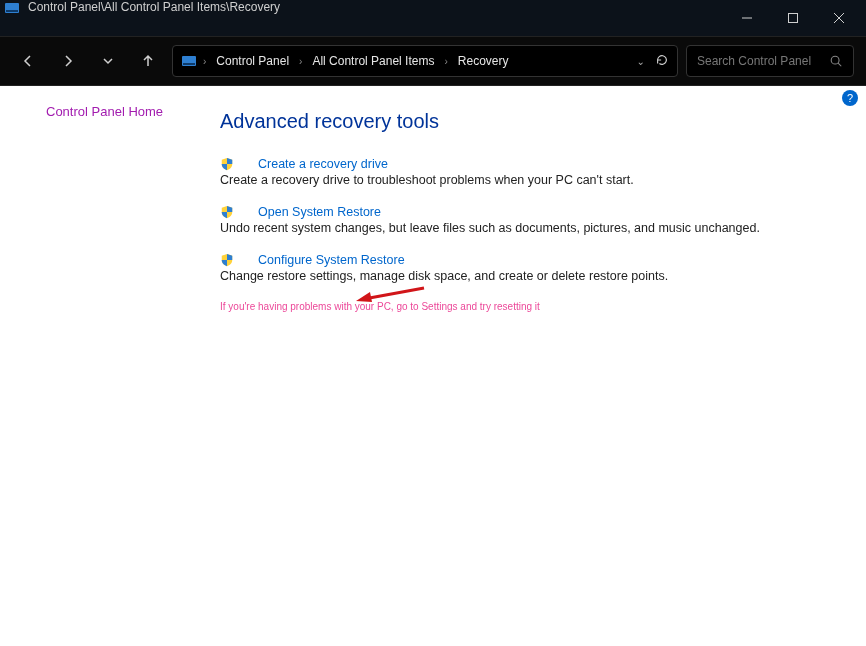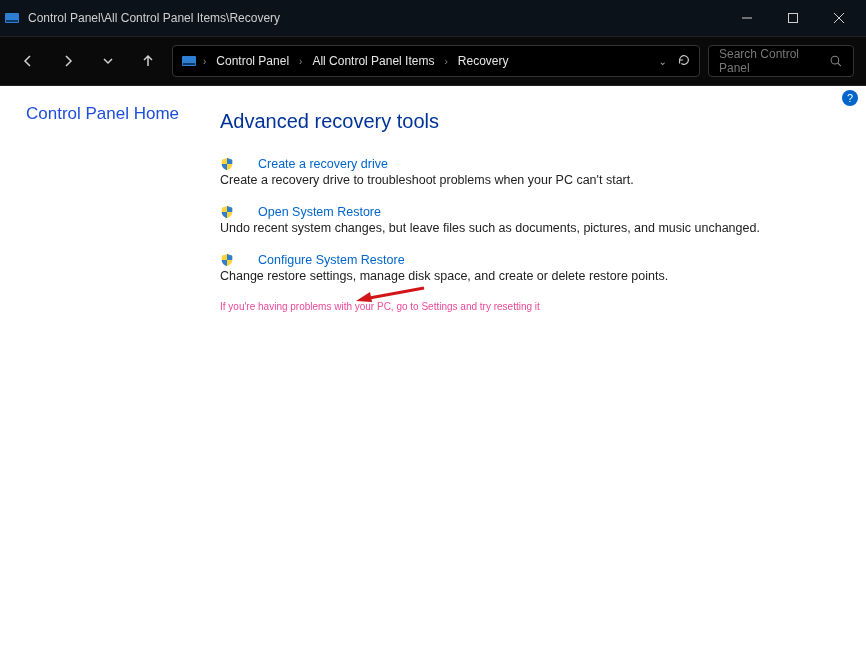--- a/index.html
+++ b/index.html
@@ -8,21 +8,21 @@
       font-family: "Segoe UI", sans-serif;
       font-size: 12px;
       background: #0c121a;
       overflow: hidden;
       position: relative;
     }
     .titlebar {
       height: 36px;
       background: #0c121a;
       display: flex;
-      align-items: center;
+      align-items: flex-start;
       padding: 0 4px;
       color: #cfcfcf;
     }
     .titlebar .app-icon {
       width: 16px; height: 16px; margin-right: 8px;
     }
     .titlebar .title { flex: 1; font-size: 12px; }
     .titlebar .winbtn {
       width: 46px; height: 36px;
       display: flex; align-items: center; justify-content: center;
@@ -50,42 +50,43 @@
       display: flex; align-items: center;
       padding: 0 8px;
       gap: 4px;
       color: #e6e6e6;
       background: #000;
     }
     .crumb { padding: 0 6px; }
     .crumb-sep { color: #888; font-size: 10px; }
     .addr-right { margin-left: auto; display:flex; gap:10px; align-items:center; }
     .searchbox {
-      width: 146px; height: 32px;
+      width: 168px; height: 32px;
       border: 1px solid #333; border-radius: 4px;
       background: #000;
       display: flex; align-items:center;
       padding: 0 10px;
       color: #777; font-size: 12px;
       justify-content: space-between;
     }
     .content {
       background: #fff;
       height: calc(646px - 36px - 50px);
       display: flex;
       padding: 18px 26px 16px 26px;
       position: relative;
     }
     .left-pane {
       width: 180px;
       flex-shrink: 0;
     }
     .home-link {
-      color: #1d4ed8;
-      font-size: 17px;
+      color: #a21caf;
+      font-size: 13px;
+      margin-left: 20px;
     }
     .main-pane { flex: 1; padding-left: 14px; padding-top: 6px; }
     .heading {
       color: #003399;
       font-size: 20px;
       font-weight: 400;
       margin-bottom: 24px;
     }
     .tool { margin-bottom: 18px; }
     .tool-link-row { display:flex; align-items:center; gap:24px; }

